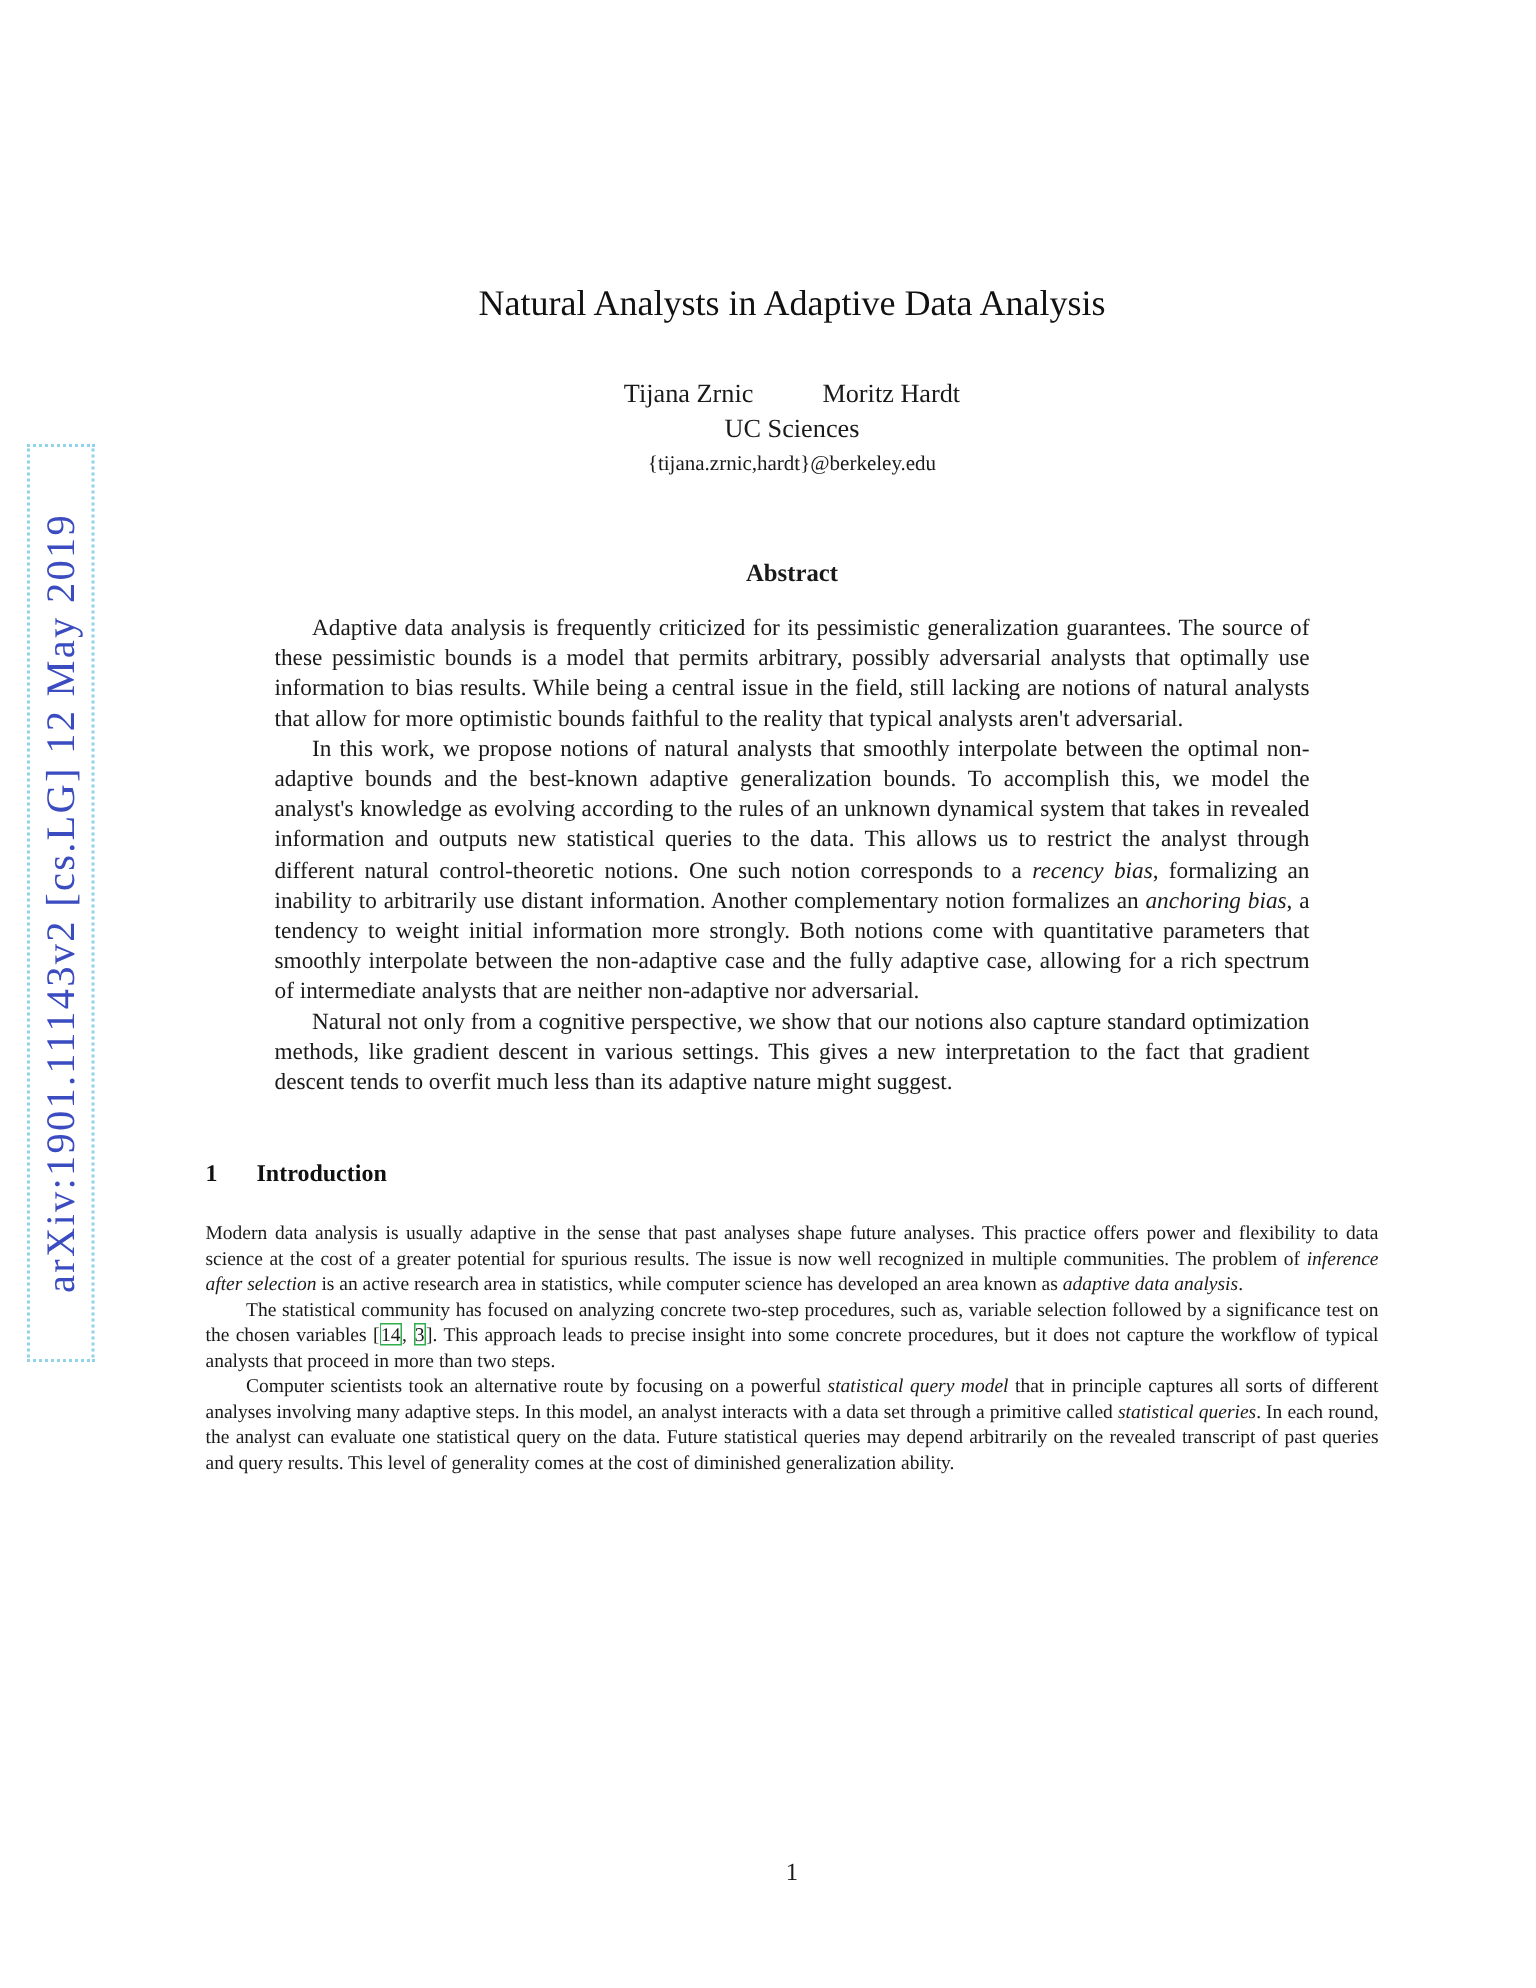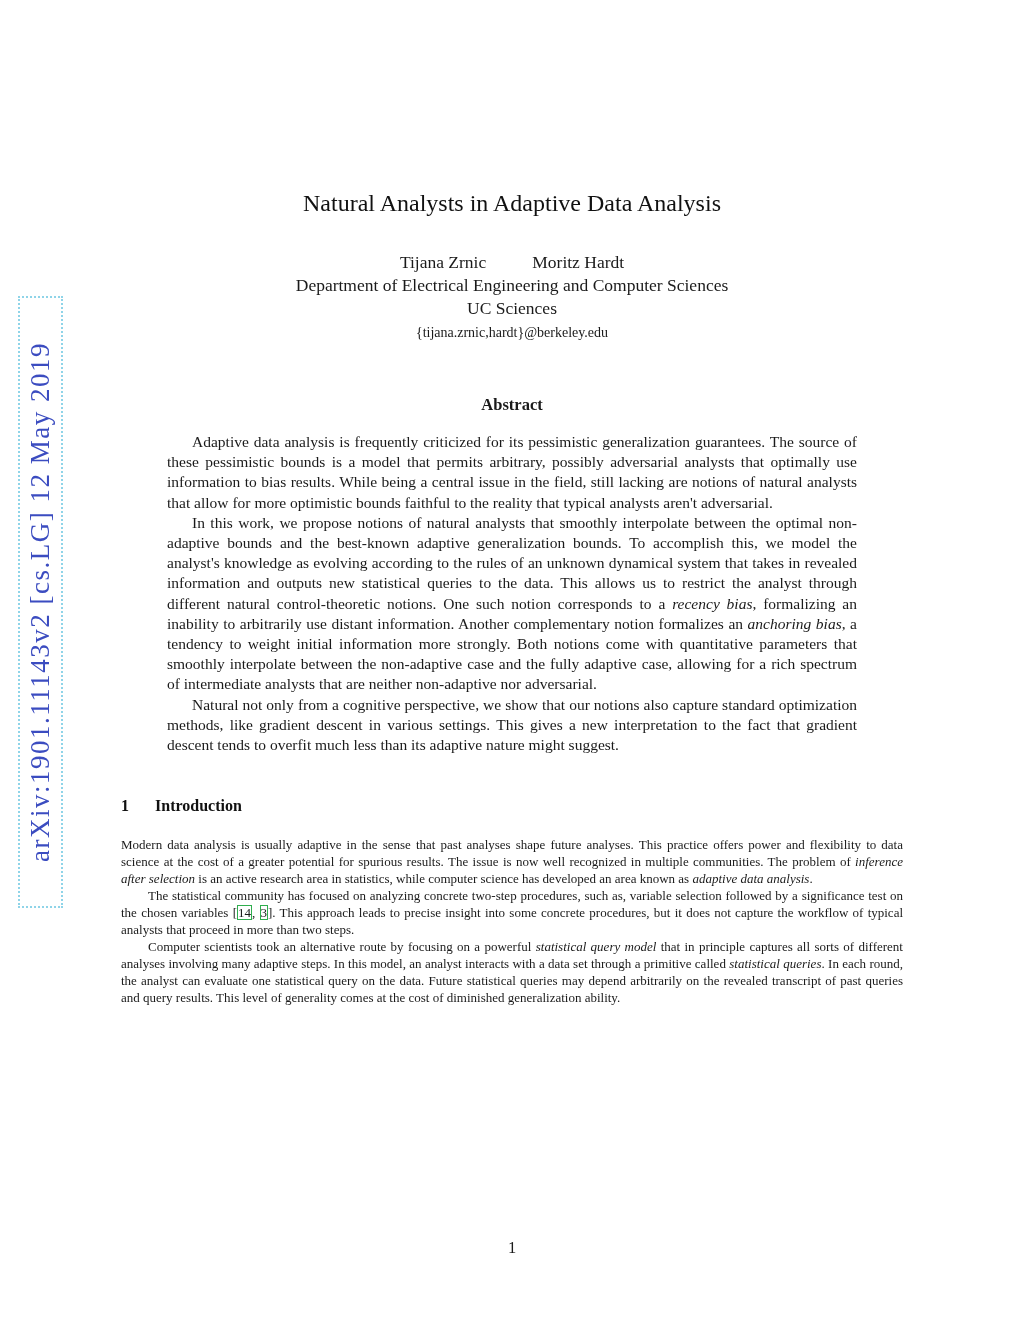--- a/index.html
+++ b/index.html
@@ -21,21 +21,21 @@
     transform: rotate(180deg);
     display: flex; align-items: center; justify-content: center;
     font-size: 27px;
     letter-spacing: 1.5px;
     color: #3b4cc0;
     border: 2px dotted #8fd4e8;
     padding: 4px 5px;
     white-space: nowrap;
   }
 
-  .content { position: absolute; left: 121px; top: 0; width: 782px; }
+  .content { position: absolute; left: 137px; top: 0; width: 782px; }
 
   .title { margin-top: 190px; text-align: center; font-size: 24px; font-weight: normal; color: #111; }
 
   .authors { margin-top: 34px; text-align: center; font-size: 17.5px; line-height: 23px; }
   .authors .gap { display: inline-block; width: 46px; }
   .affil { text-align: center; font-size: 17.5px; line-height: 23px; }
   .email { text-align: center; font-family: Liberation Serif, serif; font-size: 14px; margin-top: 5px; }
 
   .abstract { width: 690px; margin: 54px auto 0 auto; }
   .abstract-heading { text-align: center; font-weight: bold; font-size: 16.5px; margin-bottom: 17px; }
@@ -68,21 +68,20 @@
   </div>
 
   <div class="content">
 
     <h1 class="title">Natural Analysts in Adaptive Data Analysis</h1>
 
     <div class="authors">
       <span>Tijana Zrnic</span><span class="gap"></span><span>Moritz Hardt</span>
     </div>
 
-    <div class="affil">Department of Electrical Engineering and Computer Sciences</div>
     <div class="affil">UC Sciences</div>
     <div class="email">{tijana.zrnic,hardt}@berkeley.edu</div>
 
     <div class="abstract">
       <div class="abstract-heading">Abstract</div>
       <p><span>Adaptive data analysis is frequently criticized for its pessimistic generalization guarantees. The source of these pessimistic bounds is a model that permits arbitrary, possibly adversarial analysts that optimally use information to bias results. While being a central issue in the field, still lacking are notions of natural analysts that allow for more optimistic bounds faithful to the reality that typical analysts aren't adversarial.</span></p>
       <p><span>In this work, we propose notions of natural analysts that smoothly interpolate between the optimal non-adaptive bounds and the best-known adaptive generalization bounds. To accomplish this, we model the analyst's knowledge as evolving according to the rules of an unknown dynamical system that takes in revealed information and outputs new statistical queries to the data. This allows us to restrict the analyst through different natural control-theoretic notions. One such notion corresponds to a </span><span class="it">recency bias</span><span>, formalizing an inability to arbitrarily use distant information. Another complementary notion formalizes an </span><span class="it">anchoring bias</span><span>, a tendency to weight initial information more strongly. Both notions come with quantitative parameters that smoothly interpolate between the non-adaptive case and the fully adaptive case, allowing for a rich spectrum of intermediate analysts that are neither non-adaptive nor adversarial.</span></p>
       <p><span>Natural not only from a cognitive perspective, we show that our notions also capture standard optimization methods, like gradient descent in various settings. This gives a new interpretation to the fact that gradient descent tends to overfit much less than its adaptive nature might suggest.</span></p>
     </div>
 

